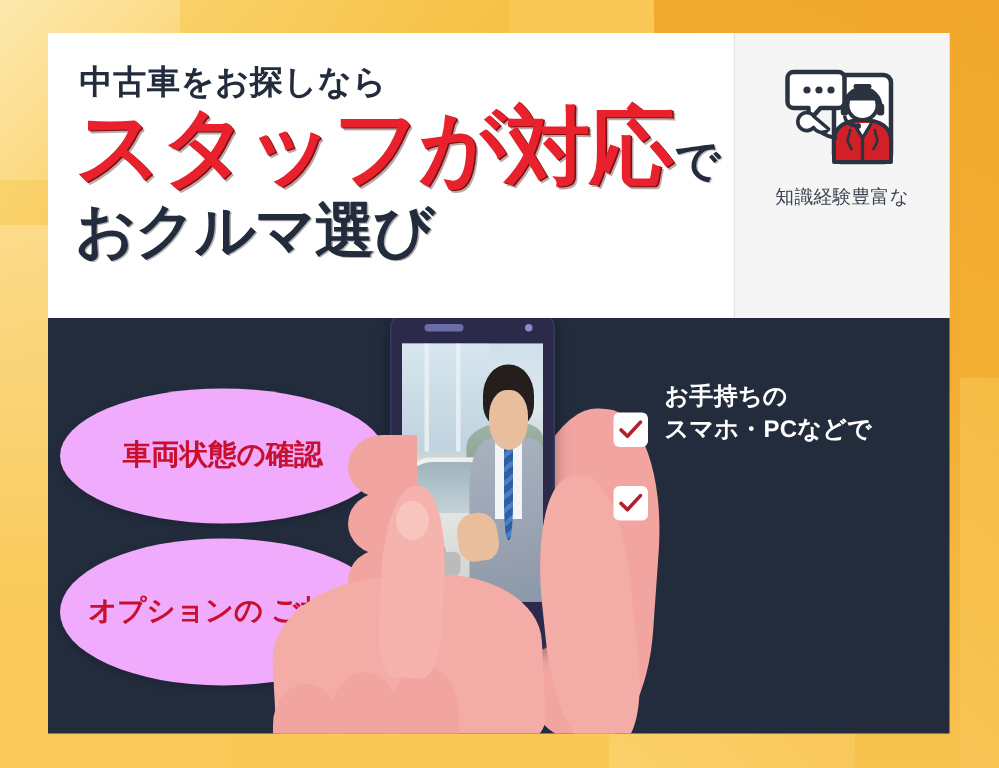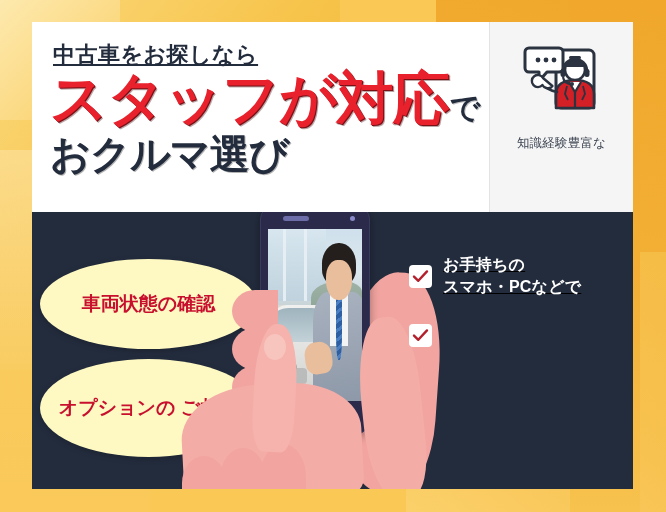--- a/index.html
+++ b/index.html
@@ -40,21 +40,20 @@
   .divider{width:1px;height:100%;background:#e3e3e3;flex:0 0 1px;}
   .side-col{
     flex:1;background:#F5F5F5;display:flex;flex-direction:column;
     align-items:center;justify-content:flex-start;padding-top:12px;box-sizing:border-box;
   }
 
   .kicker{
     position:absolute;left:21px;top:18px;
     font-size:22px;font-weight:bold;color:#232C3D;letter-spacing:.5px;
     white-space:nowrap;
-    text-decoration:underline;
   }
   .hl-main{
     position:absolute;left:18px;top:48px;
     display:flex;align-items:baseline;white-space:nowrap;
   }
   .hl-red{
     font-size:57px;font-weight:bold;color:#E8212C;letter-spacing:-1px;
     line-height:1;
     text-shadow:1px 1px 0 #7a1016, 2px 2px 0 rgba(60,10,12,.35);
   }
@@ -64,32 +63,32 @@
   }
   .hl-sub{
     position:absolute;left:18px;top:112px;
     font-size:40px;font-weight:bold;color:#232C3D;letter-spacing:-1px;
     line-height:1;white-space:nowrap;
     text-shadow:1px 1px 0 rgba(0,0,0,.3);
   }
 
   .side-caption{
     font-size:12.5px;color:#3B4351;line-height:1.45;text-align:center;
-    letter-spacing:.2px;margin-top:14px;
+    letter-spacing:.2px;margin-top:2px;
   }
 
   
   .navy-panel{
     position:absolute;left:32px;top:212px;width:601px;height:277px;
     background:#232C3D;overflow:hidden;
   }
 
   
   .pill{
-    position:absolute;background:#fef9c3;border-radius:50%;
+    position:absolute;background:#f0abfc;border-radius:50%;
     display:flex;flex-direction:column;align-items:center;justify-content:center;
     color:#C8102E;font-weight:bold;text-align:center;line-height:1.22;
     box-shadow:0 2px 6px rgba(0,0,0,.18);
   }
   .pill-1{left:8px;top:47px;width:217px;height:90px;font-size:19px;}
   .pill-2{left:8px;top:147px;width:217px;height:98px;font-size:19px;}
 
   
   .phone{
     position:absolute;left:228px;top:-6px;width:110px;height:228px;
@@ -182,21 +181,21 @@
     left:232px;top:122px;width:22px;height:26px;
     background:#F8C4BE;border-radius:50%;z-index:10;
   }
   .knuckle{position:absolute;background:#F2A4A0;border-radius:50% 50% 32% 32%;z-index:8;}
   .k1{left:150px;top:244px;width:44px;height:54px;}
   .k2{left:188px;top:236px;width:46px;height:62px;}
   .k3{left:228px;top:232px;width:46px;height:66px;}
 
   
   .check-list{position:absolute;left:377px;top:42px;width:212px;z-index:11;}
-  .check-row{display:flex;align-items:center;margin-bottom:24px;text-decoration:underline;}
+  .check-row{display:flex;align-items:flex-end;margin-bottom:24px;}
   .check-box{
     flex:0 0 auto;width:23px;height:23px;background:#ffffff;border-radius:4px;
     margin-right:11px;margin-top:2px;position:relative;
   }
   .check-box svg{position:absolute;left:3px;top:3px;}
   .check-text{
     color:#ffffff;font-size:16px;font-weight:bold;line-height:1.36;
     letter-spacing:.2px;white-space:pre-line;
   }
 

